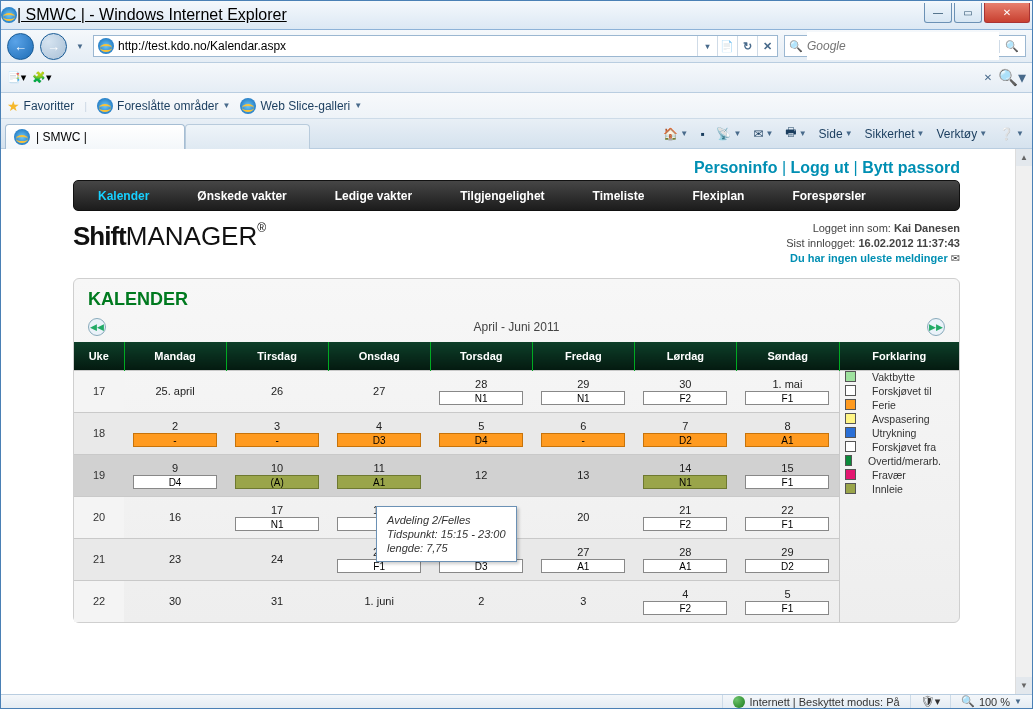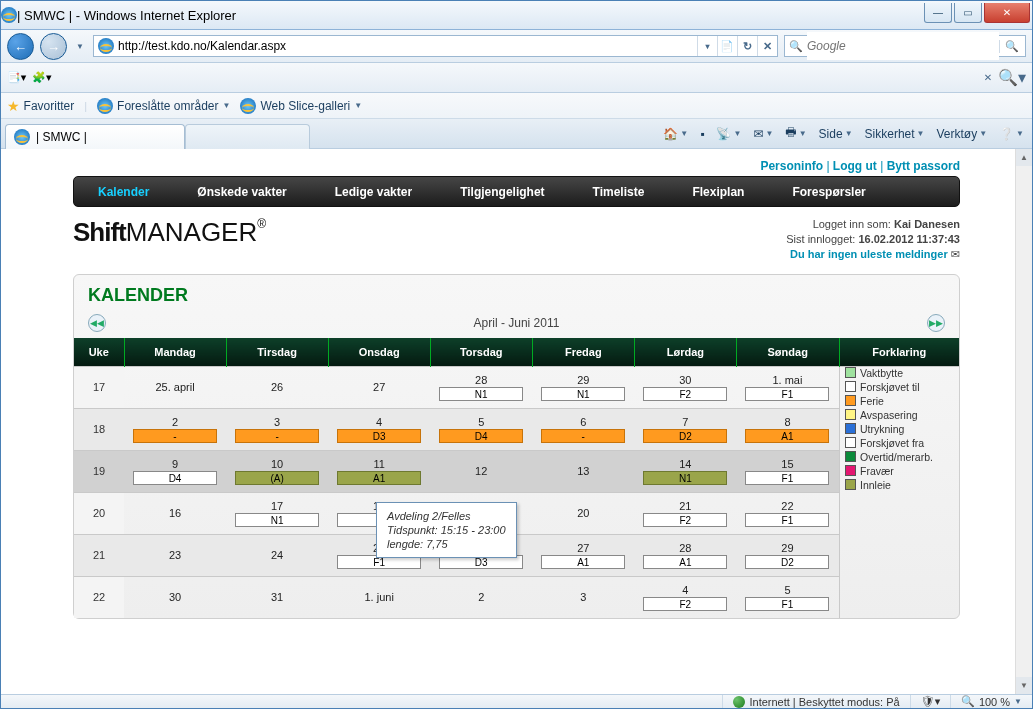--- a/index.html
+++ b/index.html
@@ -1,21 +1,21 @@
 <!DOCTYPE html>
 <html><head>
 <meta charset="utf-8">
 <style>
 * { margin:0; padding:0; box-sizing:border-box; }
 html,body { width:1033px; height:709px; font-family:Tahoma,Arial,sans-serif; font-size:11px; overflow:hidden; }
 
 
 .window { width:1033px; height:709px; background:#fff; border:1px solid #4a80b5; display:flex; flex-direction:column; }
 .titlebar { height:29px; background:linear-gradient(#f4f8fc,#dce8f4); display:flex; align-items:center; border-bottom:1px solid #8db2d8; }
-.titlebar .title { flex:1; color:#000; font-size:13px; }
+.titlebar .title { flex:1; color:#000; font-size:16px;text-decoration:underline; }
 .winbtns { display:flex; height:20px; margin-top:-4px; margin-right:2px; }
 .winbtn { width:28px; height:20px; border:1px solid #6b91b5; border-top:none; border-radius:0 0 3px 3px; margin-left:2px; background:linear-gradient(#eef5fb,#d7e6f3); display:flex; align-items:center; justify-content:center; color:#2b506d; font-size:10px; }
 .winbtn.close { width:46px; background:linear-gradient(#e77f6d,#c84030); color:#fff; border-color:#a33; }
 
 
 .navbar { height:33px; background:linear-gradient(#f5f8fb,#e5edf5); border-bottom:1px solid #b9cde0; display:flex; align-items:center; padding:0 6px; gap:6px; }
 .navbtn { width:27px; height:27px; border-radius:50%; background:radial-gradient(circle at 30% 30%,#5aa3e8,#1e6db5); border:1px solid #175a95; display:flex; align-items:center; justify-content:center; color:#fff; font-size:13px; }
 .navbtn.fwd { background:radial-gradient(circle at 30% 30%,#d6e4f1,#a9c0d6); color:#fff; }
 .navbtn.dd { width:14px; background:none; border:none; color:#486a8b; font-size:8px; }
 .addrbox { flex:1; height:22px; background:#fff; border:1px solid #9bb7d1; display:flex; align-items:center; }
@@ -44,21 +44,21 @@
 .iebtn { display:flex; align-items:center; gap:2px; }
 
 
 .viewport { flex:1; background:#fff; position:relative; }
 .scrollbar-v { position:absolute; right:0; top:0; bottom:0; width:17px; background:#f0f0f0; border-left:1px solid #ddd; }
 .scrollbar-v .up,.scrollbar-v .dn { height:17px; background:#e3e8ed; display:flex; align-items:center; justify-content:center; color:#666; font-size:8px; }
 .scrollbar-v .dn { position:absolute; bottom:0; width:100%; }
 
 
 .pagewrap { padding:10px 72px 0 72px; }
-.toplinks { text-align:right; font-size:12px; margin-bottom:3px; }
+.toplinks { text-align:right; font-size:16px; margin-bottom:3px; }
 .toplinks a { color:#008fb3; font-weight:bold; text-decoration:none; }
 .toplinks span { color:#008fb3; }
 
 .mainnav { height:31px; background:linear-gradient(#464646,#1c1c1c); border:1px solid #111; border-radius:5px; display:flex; align-items:center; }
 .mainnav .nitem { color:#fff; font-weight:bold; font-size:12px; padding:0 24px; display:flex; align-items:center; height:100%; cursor:pointer; }
 .mainnav .nitem.active { color:#17d0ff; }
 
 .logo-row { display:flex; margin-top:10px; }
 .logo { font-size:26px; color:#111; font-family:"Arial Black",Arial; letter-spacing:-1px; }
 .logo .thin { font-weight:400; font-family:Arial; letter-spacing:0; }
@@ -86,21 +86,21 @@
 tr.alt td.wk, tr.sel td.wk { background:#dcdcdc; }
 
 .daycell { display:flex; flex-direction:column; align-items:center; gap:1px; }
 .dnum { color:#222; }
 .shift { width:84px; height:14px; line-height:13px; font-size:10px; border:1px solid #888; background:#fff; color:#000; }
 .shift.orange { background:#ff9a1f; border-color:#c7730a; }
 .shift.olive { background:#9aa54a; border-color:#6e7930; color:#000; }
 
 
 .legend { position:absolute; right:18px; top:0; width:96px; text-align:left; font-size:10.5px; }
-.legend .lg { display:flex; align-items:center; gap:4px; margin-bottom:2px; color:#333; white-space:nowrap; }
+.legend .lg { display:flex; align-items:center; gap:16px; margin-bottom:2px; color:#333; white-space:nowrap; }
 .sq { width:11px; height:11px; border:1px solid #555; display:inline-block; }
 .c-vaktbytte{background:#9fe29f;} .c-forskj{background:#fff;} .c-ferie{background:#ff9a1f;}
 .c-avsp{background:#fff585;} .c-utryk{background:#2a6fd6;} .c-forfra{background:#fff;}
 .c-overtid{background:#0b8a3a;} .c-fravaer{background:#e31670;} .c-innleie{background:#9aa54a;}
 
 td.lcol { position:relative; vertical-align:top; padding-top:4px; border-left:1px solid #c9c9c9; }
 
 
 .tooltip { position:absolute; background:#fff; border:1px solid #6b91b5; padding:6px 10px; font-size:11px; color:#333; text-align:left; line-height:14px; box-shadow:2px 2px 3px rgba(0,0,0,.2); z-index:50; }
 

